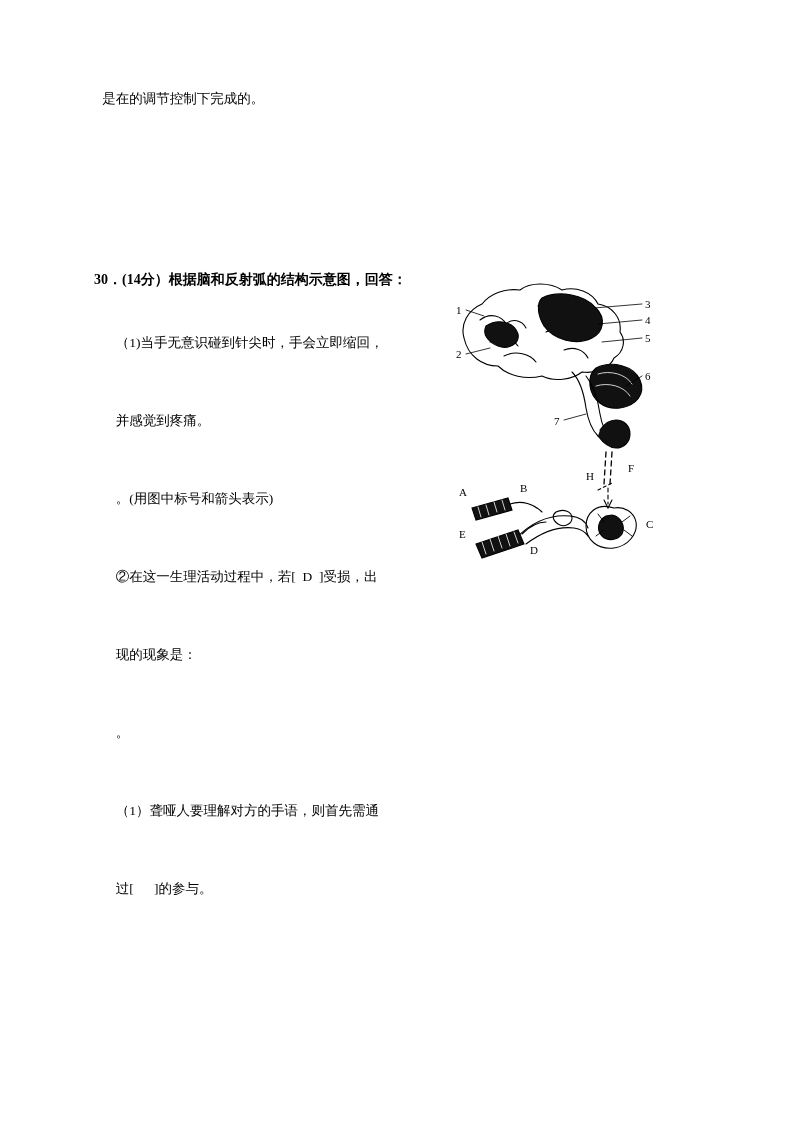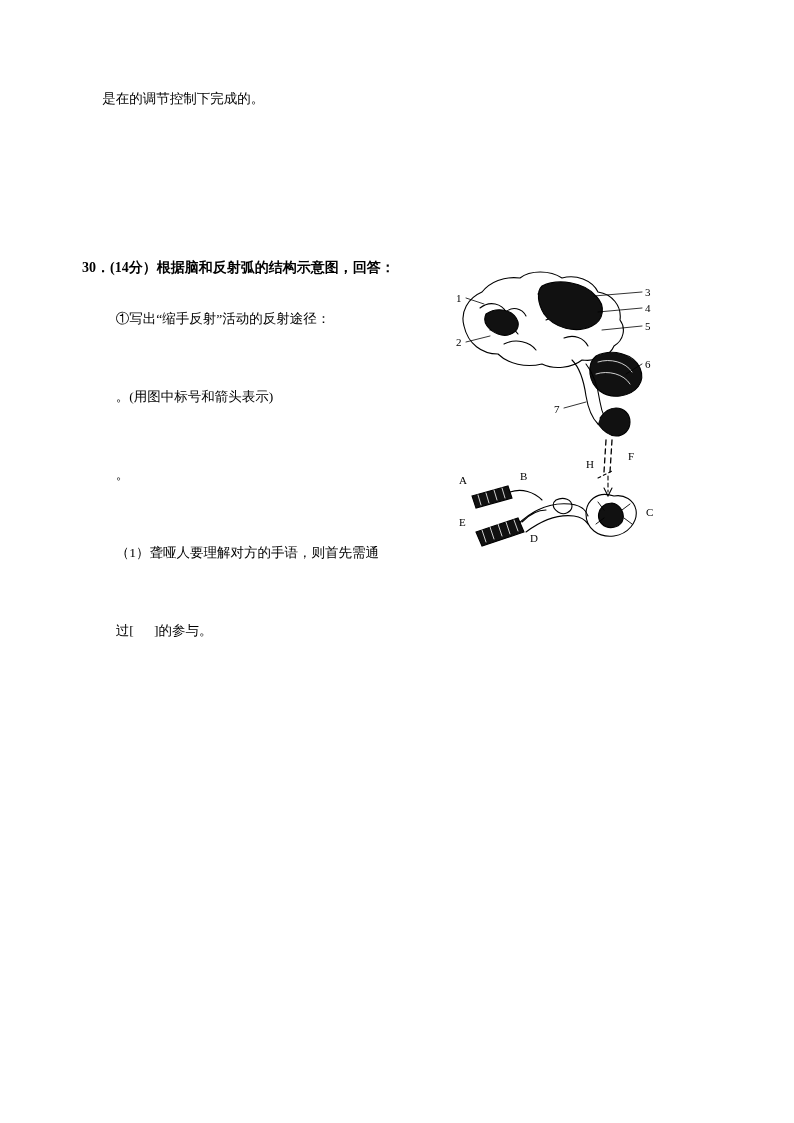--- a/index.html
+++ b/index.html
@@ -32,21 +32,21 @@
     line-height: 26px;
     margin: 0;
     white-space: pre-wrap;
   }
   .indent1 { text-indent: 26px; }
   .indent2 { text-indent: 13px; }
   .q-head {
     font-size: 14px;
     font-weight: bold;
     line-height: 24px;
-    margin: 0;
+    margin: 12px;
   }
   .spacer-top { height: 118px; }
   .b60 { width: 62px; }
   .b70 { width: 72px; }
   .b100 { width: 104px; }
   .b120 { width: 124px; }
   .b150 { width: 152px; }
 
   
   .sec30 {
@@ -74,25 +74,34 @@
       <span>是在</span><span class="b100"></span><span>的调节控制下完成的。</span>
     </p>
 
     <div class="spacer-top"></div>
 
     <div class="sec30">
 
       <p class="q-head">30．(14分）根据脑和反射弧的结构示意图，回答：</p>
 
       <div class="sec30-text">
+        <p class="line indent2">
+          <span>（1)当手无意识碰到针尖时，手会立即缩回，</span>
+        </p>
         <p class="line">
-          <span>①写出“缩手反射”活动的反射途径：</span><span class="b60"></span>
+          <span>并感觉到疼痛。</span>
         </p>
         <p class="line">
           <span>。(用图中标号和箭头表示)</span>
+        </p>
+        <p class="line">
+          <span>②在这一生理活动过程中，若[  D  ]受损，出</span>
+        </p>
+        <p class="line">
+          <span>现的现象是：</span><span class="b150"></span>
         </p>
         <p class="line">
           <span>。</span>
         </p>
         <p class="line">
           <span>（1）聋哑人要理解对方的手语，则首先需通</span>
         </p>
         <p class="line">
           <span>过[      ]</span><span class="b70"></span><span>的参与。</span>
         </p>

